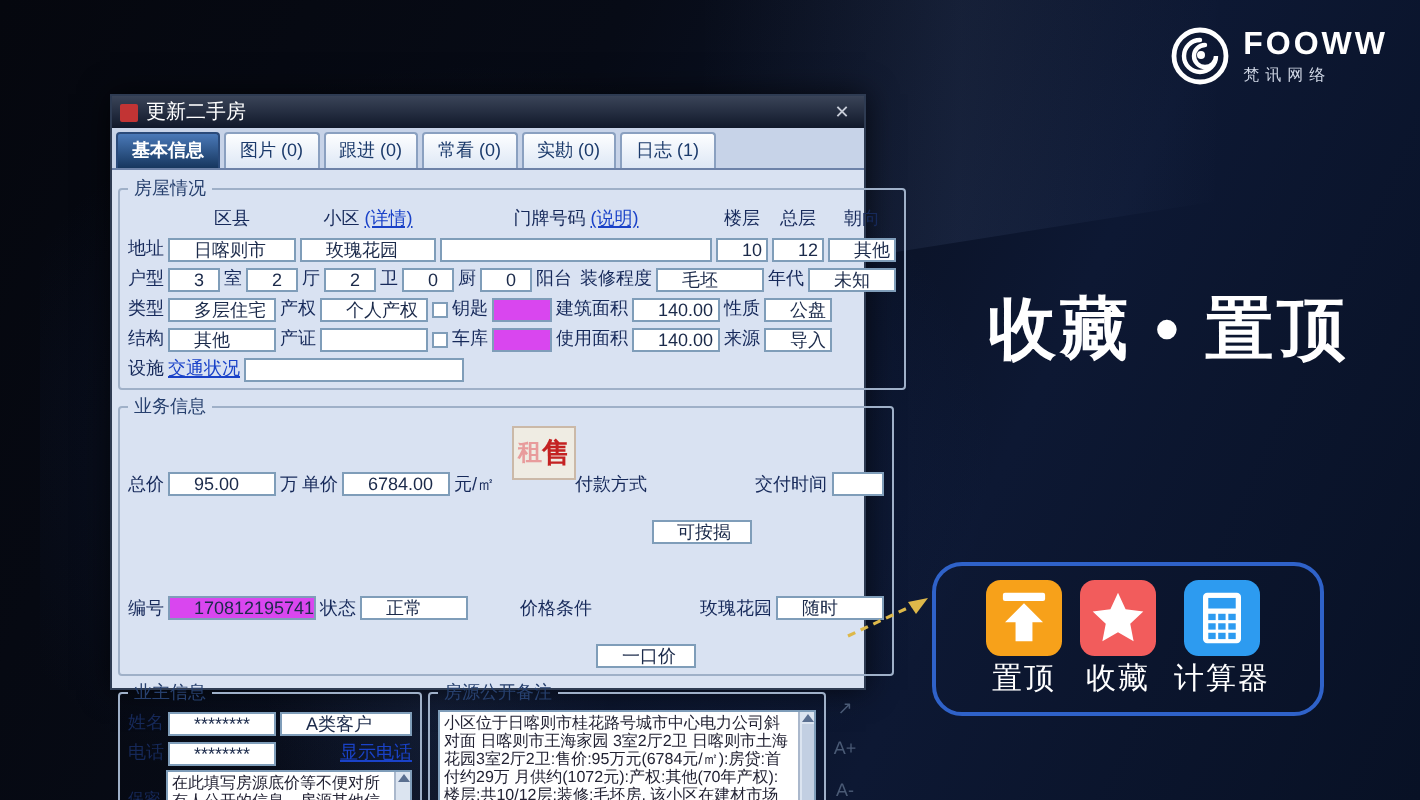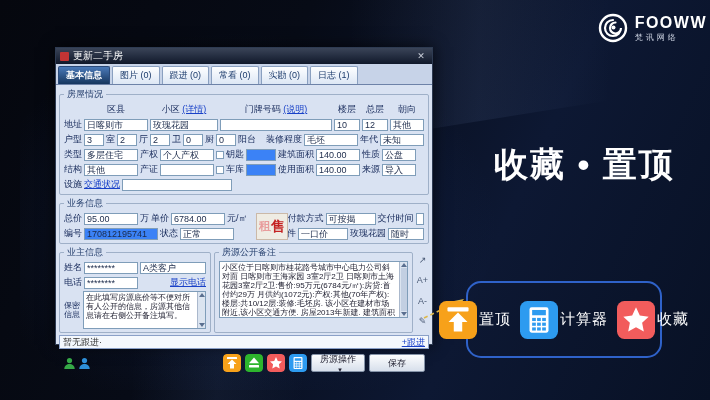--- a/index.html
+++ b/index.html
@@ -13,21 +13,21 @@
   .streak1 { top:-30px; left:160px; width:640px; height:150px;
     background:linear-gradient(100deg,transparent 30%,rgba(140,170,230,.09) 50%,transparent 70%);
     transform:rotate(-9deg); }
   .streak2 { top:250px; left:-60px; width:560px; height:160px;
     background:linear-gradient(100deg,transparent 35%,rgba(120,160,230,.07) 50%,transparent 65%);
     transform:rotate(-7deg); }
   .glow { position:absolute; top:30px; left:20px; width:480px; height:360px;
     background:radial-gradient(ellipse at 45% 55%, rgba(40,80,170,.20), transparent 70%); }
 
   
-  .logo { position:absolute; top:13px; right:3px; display:flex; align-items:center; gap:7px; color:#fff; }
+  .logo { position:absolute; top:13px; right:16px; display:flex; align-items:center; gap:7px; color:#fff; }
   .logo-text { display:flex; flex-direction:column; line-height:1; }
   .logo-brand { font-size:16px; font-weight:bold; letter-spacing:1.5px; }
   .logo-sub { font-size:8px; letter-spacing:3px; color:#cfd6e4; margin-top:3px; }
 
   
   .headline { position:absolute; left:494px; top:142px; color:#ffffff;
     font-size:34px; font-weight:bold; letter-spacing:2px; white-space:nowrap; }
 
   
   .win { position:absolute; left:55px; top:47px; width:378px; height:298px;
@@ -44,28 +44,28 @@
   .tab.active { background:linear-gradient(#4a79b8,#16365e); color:#fff; font-weight:bold; border-color:#2a4a7a; }
 
   .content { flex:1; padding:3px 3px 2px; display:flex; flex-direction:column; gap:2px; }
 
   fieldset.group { border:1px solid #9fb0c8; border-radius:2px; padding:0 4px 3px; }
   fieldset.group legend { font-size:9px; color:#27406e; padding:0 3px; }
 
   .row { display:flex; align-items:center; gap:2px; margin-top:2px; min-width:0; }
   .lab { color:#16295a; white-space:nowrap; flex-shrink:0; }
   .fi { background:#fff; border:1px solid #7f9db9; height:12px; line-height:10px;
-    font-size:9px; padding:0 2px; overflow:hidden; white-space:nowrap; flex-shrink:1; }
-  .fi.grey { background:#3b82f6; }
+    font-size:9px; padding:0 12px; overflow:hidden; white-space:nowrap; flex-shrink:1; }
+  .fi.grey { background:#d946ef; }
   .fi.flex { flex:1; }
   .link { color:#1a42c8; text-decoration:underline; white-space:nowrap; cursor:default; }
   .cb { width:8px; height:8px; border:1px solid #7f9db9; background:#fff; flex:0 0 8px; }
   .hcol { text-align:center; color:#16295a; white-space:nowrap; }
 
-  .w18{width:18px;} .w20{width:20px;} .w26{width:26px;} .w30{width:30px;} .w34{width:34px;} .w44{width:44px;} .w50{width:50px;} .w54{width:54px;} .w64{width:64px;} .w68{width:68px;} .w74{width:74px;}
+  .w18{width:18px;} .w20{width:20px;} .w26{width:26px;} .w30{width:30px;} .w34{width:34px;} .w44{width:44px;} .w50{width:50px;margin-top:48px;} .w54{width:54px;} .w64{width:64px;} .w68{width:68px;} .w74{width:74px;}
 
   .biz { position:relative; }
   .stamp { position:absolute; left:196px; top:3px; width:32px; height:27px;
     background:#efece3; border:1px solid #cbb9a8; display:flex; align-items:center; justify-content:center;
     font-weight:bold; }
   .stamp .rent { color:#e89c9c; font-size:12px; }
   .stamp .sale { color:#c42222; font-size:14px; }
   .stamp-gap { width:36px; flex:0 0 36px; }
 
   .bottom-groups { display:flex; gap:3px; align-items:stretch; }
@@ -98,21 +98,21 @@
   .btn { height:18px; border:1px solid #8593a8; border-radius:2px;
     background:linear-gradient(#fcfdfe,#d7dfeb); color:#223; font-size:9px;
     display:flex; align-items:center; justify-content:center; padding:0 8px; white-space:nowrap;flex-direction:column; }
   .btn .caret { margin-left:4px; font-size:7px; }
   .btn.save { width:56px; }
 
   
   .panel { position:absolute; left:466px; top:281px; width:196px; height:77px;
     border:2px solid #2f62c9; border-radius:15px;
     display:flex; align-items:center; justify-content:center; gap:9px; padding:6px 8px; }
-  .panel-item { display:flex; align-items:center; gap:2px; }
+  .panel-item { display:flex; flex-direction:column; align-items:center; gap:2px; }
   .panel-item .label { color:#fff; font-size:15px; white-space:nowrap; letter-spacing:1px; }
   .tile { display:block; }
 
   .arrow-svg { position:absolute; left:418px; top:288px; overflow:visible; }
 </style>
 </head>
 <body>
 
 <div class="streak streak1"></div>
 <div class="streak streak2"></div>
@@ -368,35 +368,35 @@
   <div class="panel-item">
     <svg class="tile" width="38" height="38" viewBox="0 0 36 36">
       <rect width="36" height="36" rx="7" fill="#f7a11a"></rect>
       <rect x="8" y="6" width="20" height="4" rx="1" fill="#fff"></rect>
       <path d="M18 11 L27 20 L22 20 L22 29 L14 29 L14 20 L9 20 Z" fill="#fff"></path>
     </svg>
     <span class="label">置顶</span>
   </div>
   <div class="panel-item">
     <svg class="tile" width="38" height="38" viewBox="0 0 36 36">
+      <rect width="36" height="36" rx="7" fill="#f25c5c"></rect>
+      <path d="M18 6 L21.6 13.8 L30 14.9 L23.8 20.7 L25.4 29 L18 24.8 L10.6 29 L12.2 20.7 L6 14.9 L14.4 13.8 Z" fill="#fff"></path>
+    </svg>
+    <span class="label">收藏</span>
+  </div>
+  <div class="panel-item">
+    <svg class="tile" width="38" height="38" viewBox="0 0 36 36">
       <rect width="36" height="36" rx="7" fill="#2d9bf0"></rect>
       <rect x="9" y="6" width="18" height="24" rx="2" fill="#fff"></rect>
       <rect x="11.5" y="8.5" width="13" height="5" fill="#2d9bf0"></rect>
       <rect x="11.5" y="16" width="3.5" height="3" fill="#2d9bf0"></rect>
         <rect x="16.2" y="16" width="3.5" height="3" fill="#2d9bf0"></rect>
         <rect x="21" y="16" width="3.5" height="3" fill="#2d9bf0"></rect>
       <rect x="11.5" y="20.5" width="3.5" height="3" fill="#2d9bf0"></rect>
         <rect x="16.2" y="20.5" width="3.5" height="3" fill="#2d9bf0"></rect>
         <rect x="21" y="20.5" width="3.5" height="3" fill="#2d9bf0"></rect>
       <rect x="11.5" y="25" width="3.5" height="3" fill="#2d9bf0"></rect>
         <rect x="16.2" y="25" width="3.5" height="3" fill="#2d9bf0"></rect>
         <rect x="21" y="25" width="3.5" height="3" fill="#2d9bf0"></rect>
     </svg>
     <span class="label">计算器</span>
   </div>
-  <div class="panel-item">
-    <svg class="tile" width="38" height="38" viewBox="0 0 36 36">
-      <rect width="36" height="36" rx="7" fill="#f25c5c"></rect>
-      <path d="M18 6 L21.6 13.8 L30 14.9 L23.8 20.7 L25.4 29 L18 24.8 L10.6 29 L12.2 20.7 L6 14.9 L14.4 13.8 Z" fill="#fff"></path>
-    </svg>
-    <span class="label">收藏</span>
-  </div>
 </div>
 
 </body></html>

